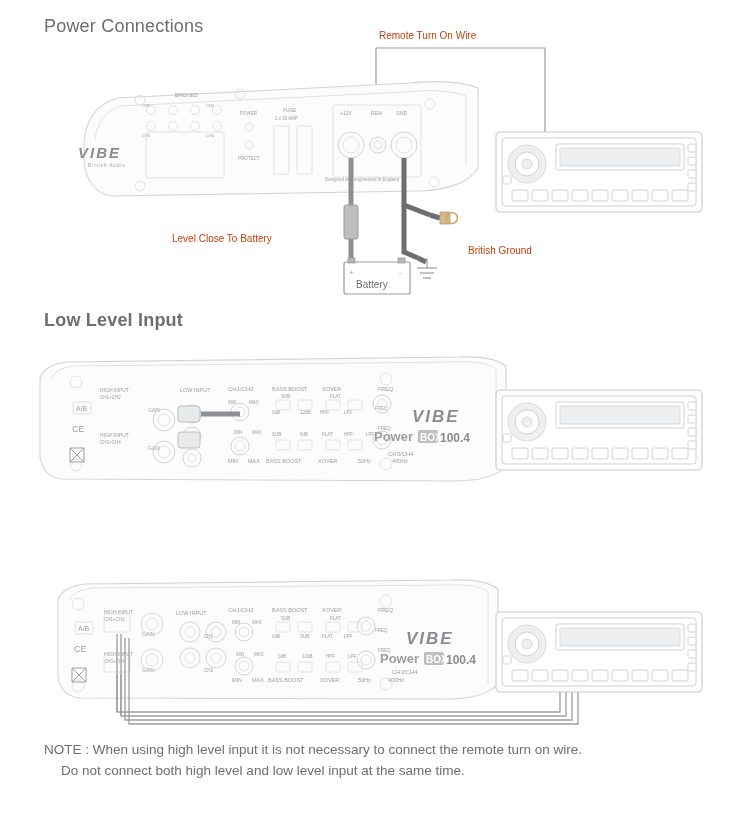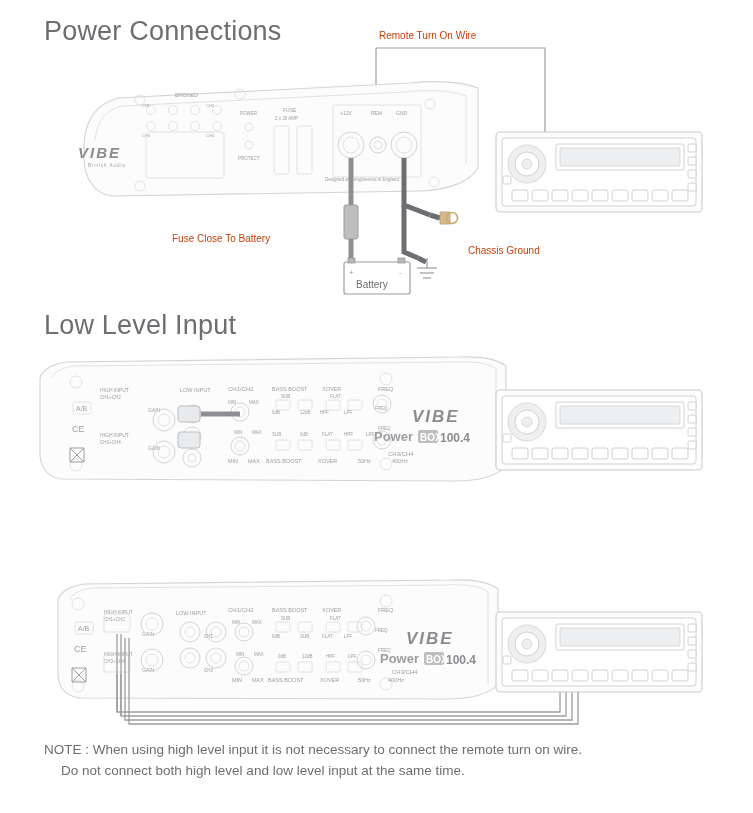--- a/index.html
+++ b/index.html
@@ -16,21 +16,21 @@
     overflow: hidden;
   }
   .stage {
     position: absolute;
     left: 0; top: 0;
     width: 753px;
     height: 813px;
   }
   .section-title {
     position: absolute;
-    font-size: 27px;
+    font-size: 18px;
     font-weight: 400;
     color: #6d6e71;
     letter-spacing: 0.2px;
     white-space: nowrap;
   }
   .label {
     position: absolute;
     font-size: 10px;
     color: #c2410c;
     white-space: nowrap;
@@ -75,28 +75,28 @@
     letter-spacing: 2px;
   }
 </style>
 </head>
 <body>
 
 <div class="stage">
 
   <div class="section-title" style="left:44px; top:16px;">Power Connections</div>
 
-  <div class="section-title" style="left:44px; top:310px;">Low Level Input</div>
+  <div class="section-title" style="left:44px; top:310px;font-weight:bold;">Low Level Input</div>
 
 
   <div class="label" style="left:379px; top:30px;">Remote Turn On Wire</div>
 
-  <div class="label" style="left:172px; top:233px;">Fuse Close To Battery</div>
-
-  <div class="label" style="left:468px; top:245px;">Chassis Ground</div>
+  <div class="label" style="left:172px; top:233px;">Level Close To Battery</div>
+
+  <div class="label" style="left:468px; top:245px;">British Ground</div>
 
   <div class="note" style="left:44px; top:740px;text-align:center;">NOTE : When using high level input it is not necessary to connect the remote turn on wire.</div>
   <div class="note" style="left:44px; top:761px;margin-left:17px;">Do not connect both high level and low level input at the same time.</div>
 
   <svg class="layer" viewBox="0 0 753 813">
 
     <g>
       <path class="wire-thin" d="M376,48 L376,120 L376,148"></path>
       <path class="wire-thin" d="M376,48 L545,48 L545,132"></path>
     </g>

